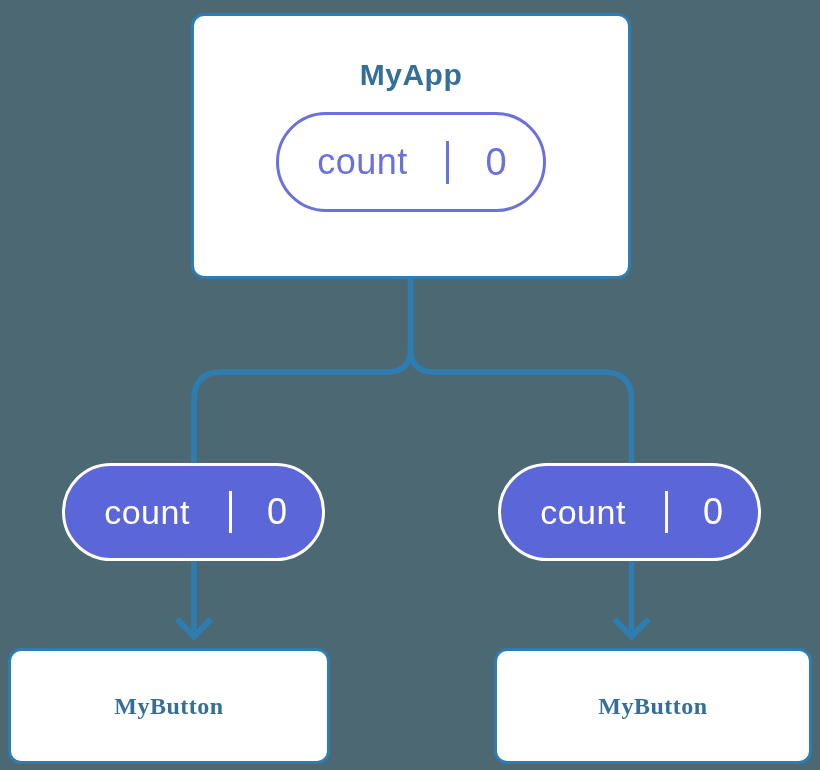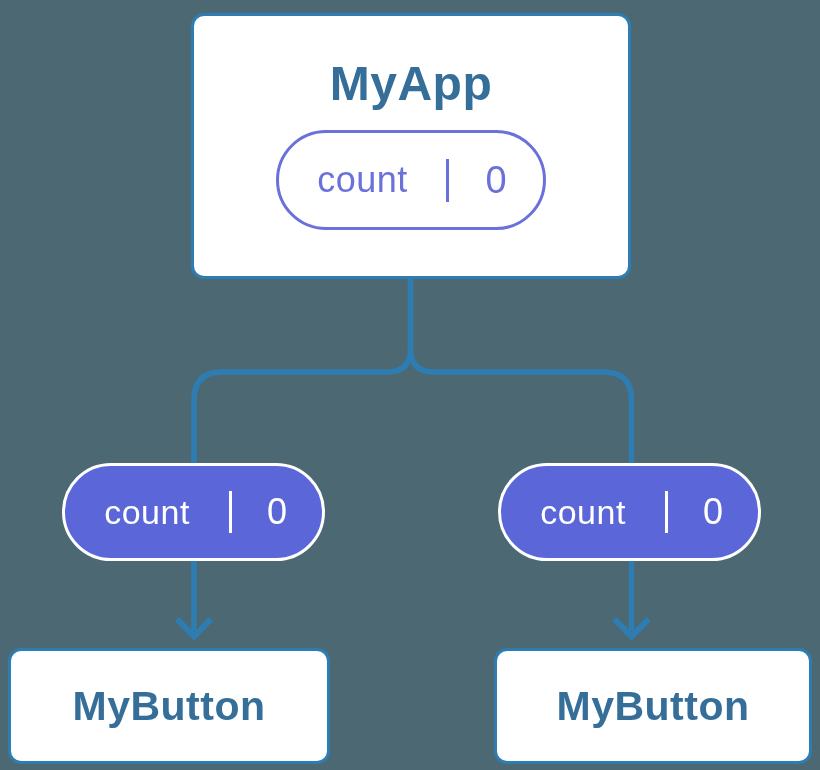--- a/index.html
+++ b/index.html
@@ -36,21 +36,21 @@
     flex-direction: column;
     align-items: center;
   }
   .node-title {
     color: #356f99;
     font-weight: 600;
     letter-spacing: 0.5px;
   }
   .root-node .node-title {
     margin-top: 44px;
-    font-size: 48px;
+    font-size: 30px;
     line-height: 1;
   }
   .pill {
     display: flex;
     align-items: center;
     border-radius: 52px;
     box-sizing: border-box;
     overflow: hidden;
     z-index: 2;
   }
@@ -94,21 +94,22 @@
   .child-node {
     top: 648px;
     height: 116px;
     display: flex;
     align-items: center;
     justify-content: center;
   }
   .child-node.left  { left: 8px;   width: 322px; }
   .child-node.right { left: 494px; width: 318px; }
   .child-node .node-title {
-    font-size: 41px;
+    font-size: 24px;
+    font-family: Liberation Serif, serif;
   }
 </style>
 </head>
 <body>
 
 <div class="canvas">
 
   <svg class="connector-layer" width="820" height="770" viewBox="0 0 820 770" fill="none" xmlns="http://www.w3.org/2000/svg">
 
     <path d="M410.5,279 L410.5,351" stroke="#2e7db2" stroke-width="5.5"></path>

